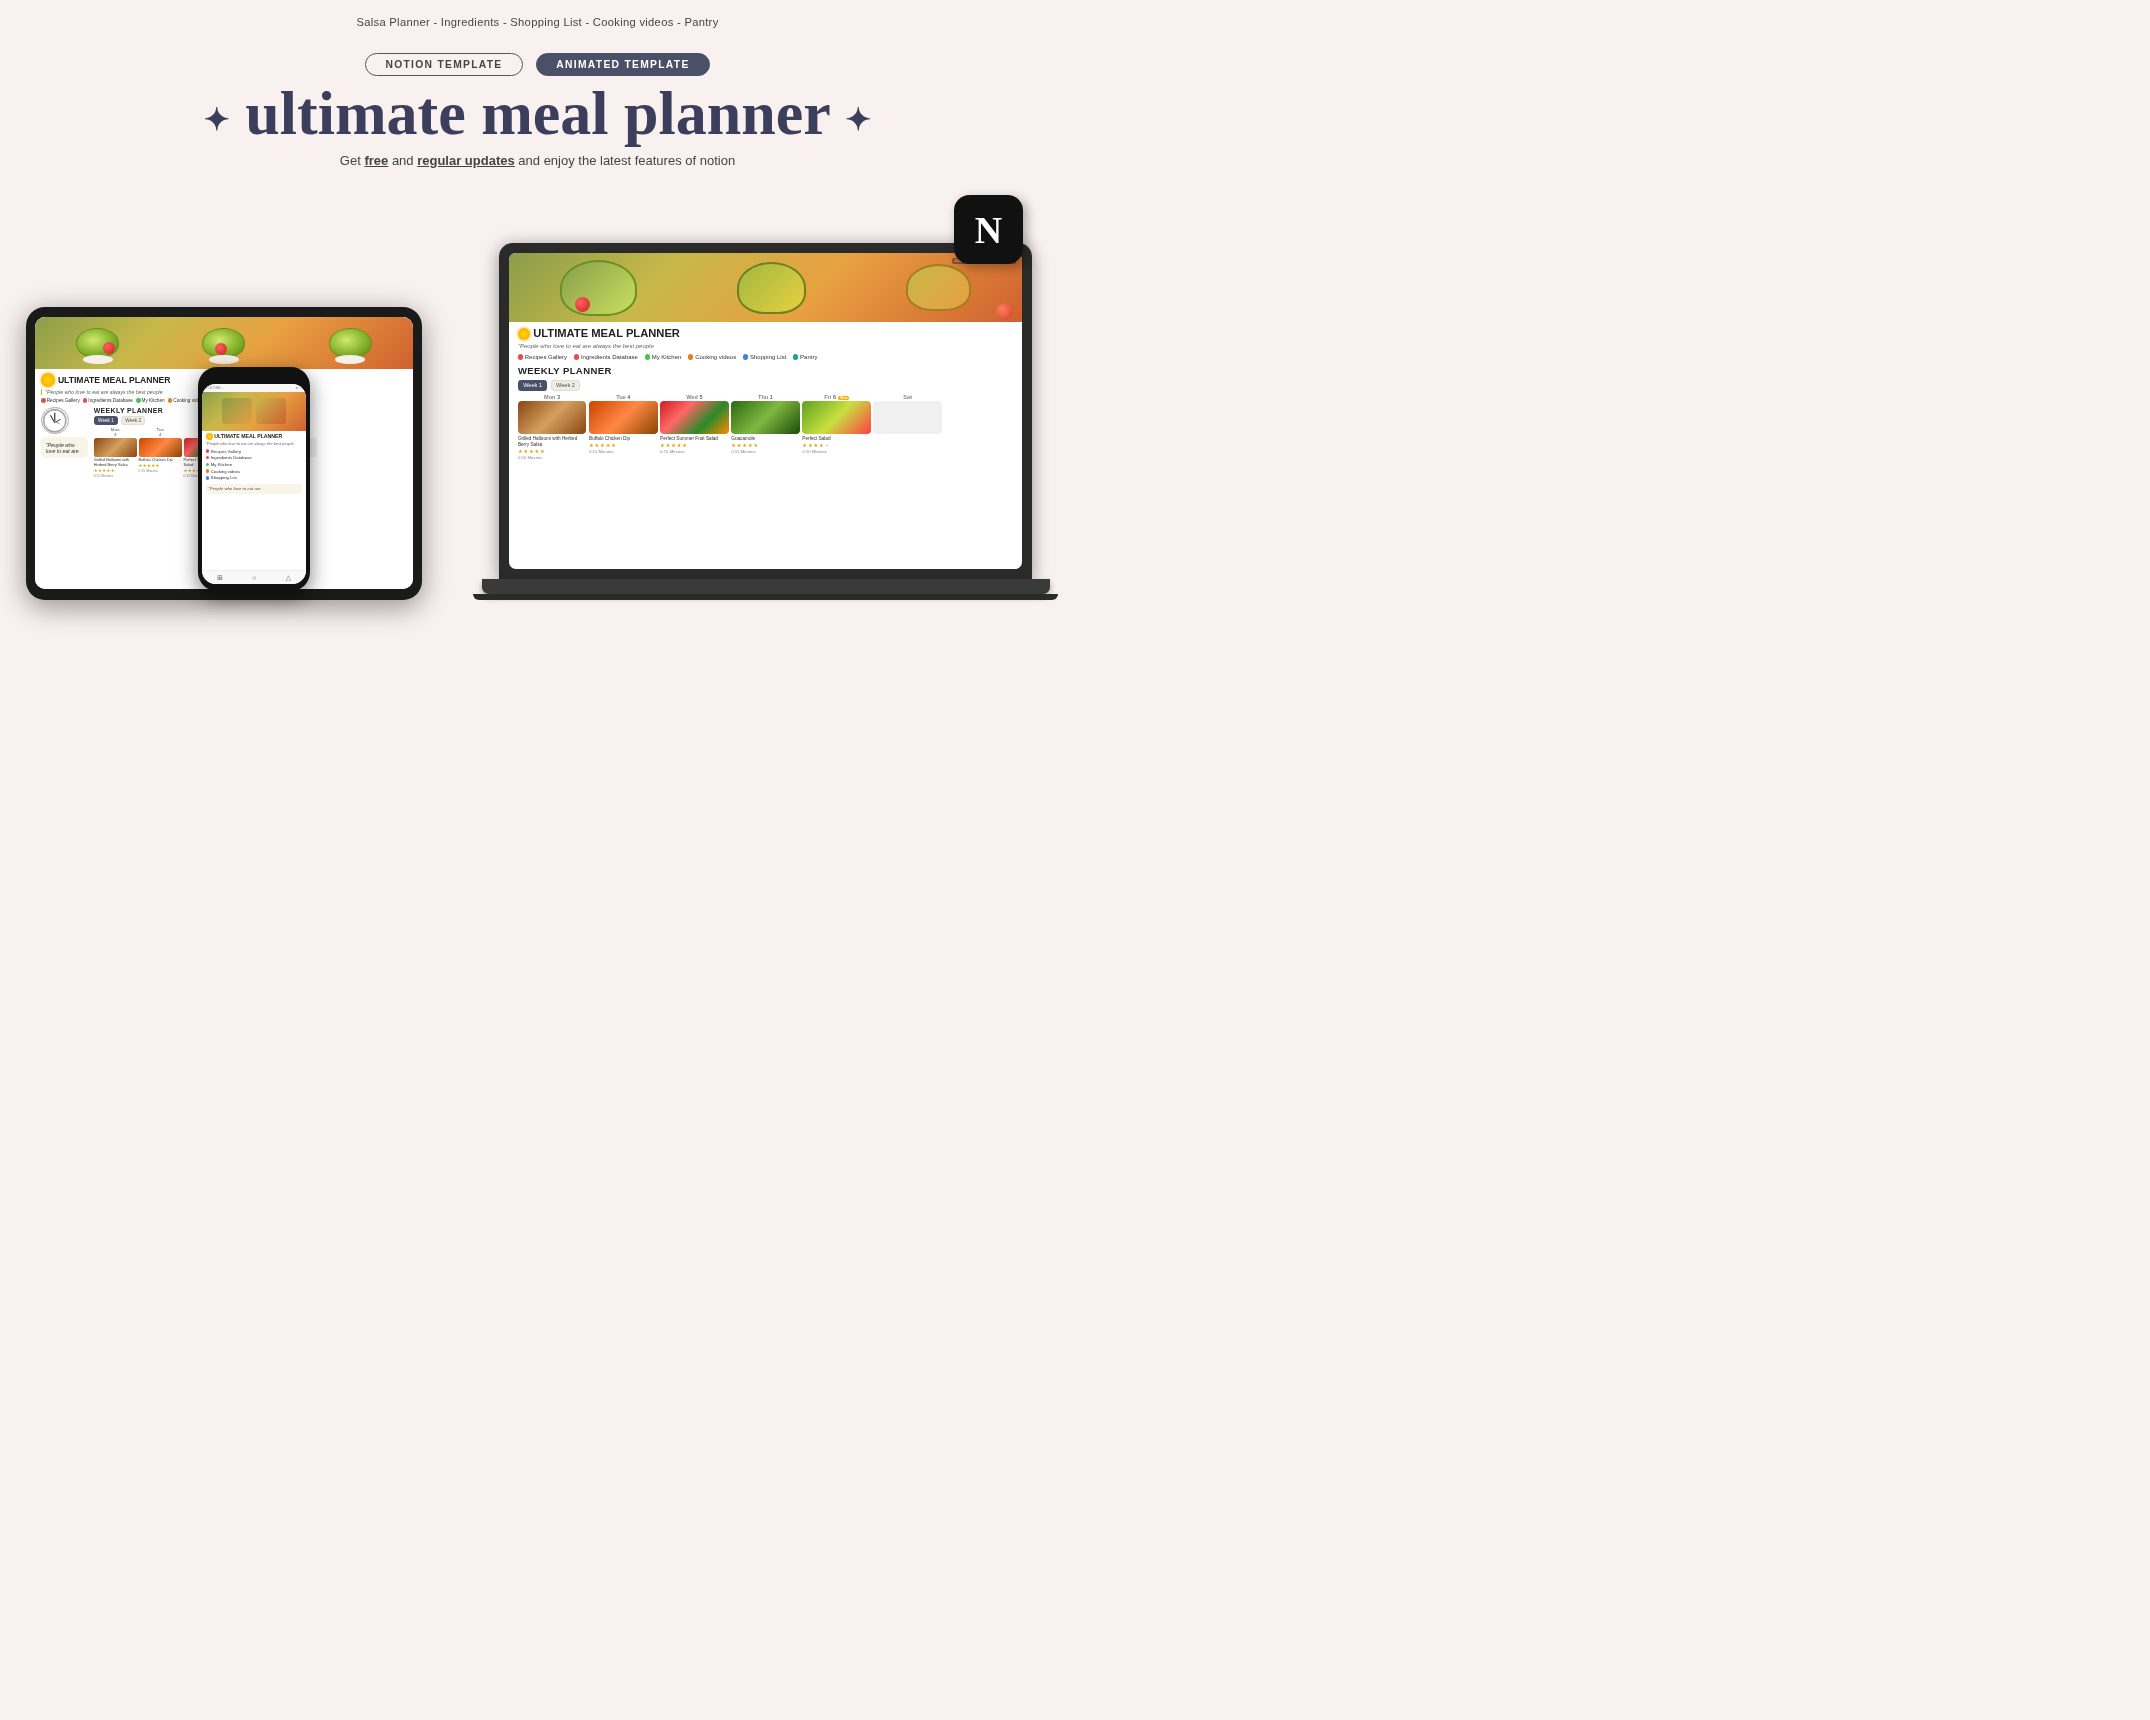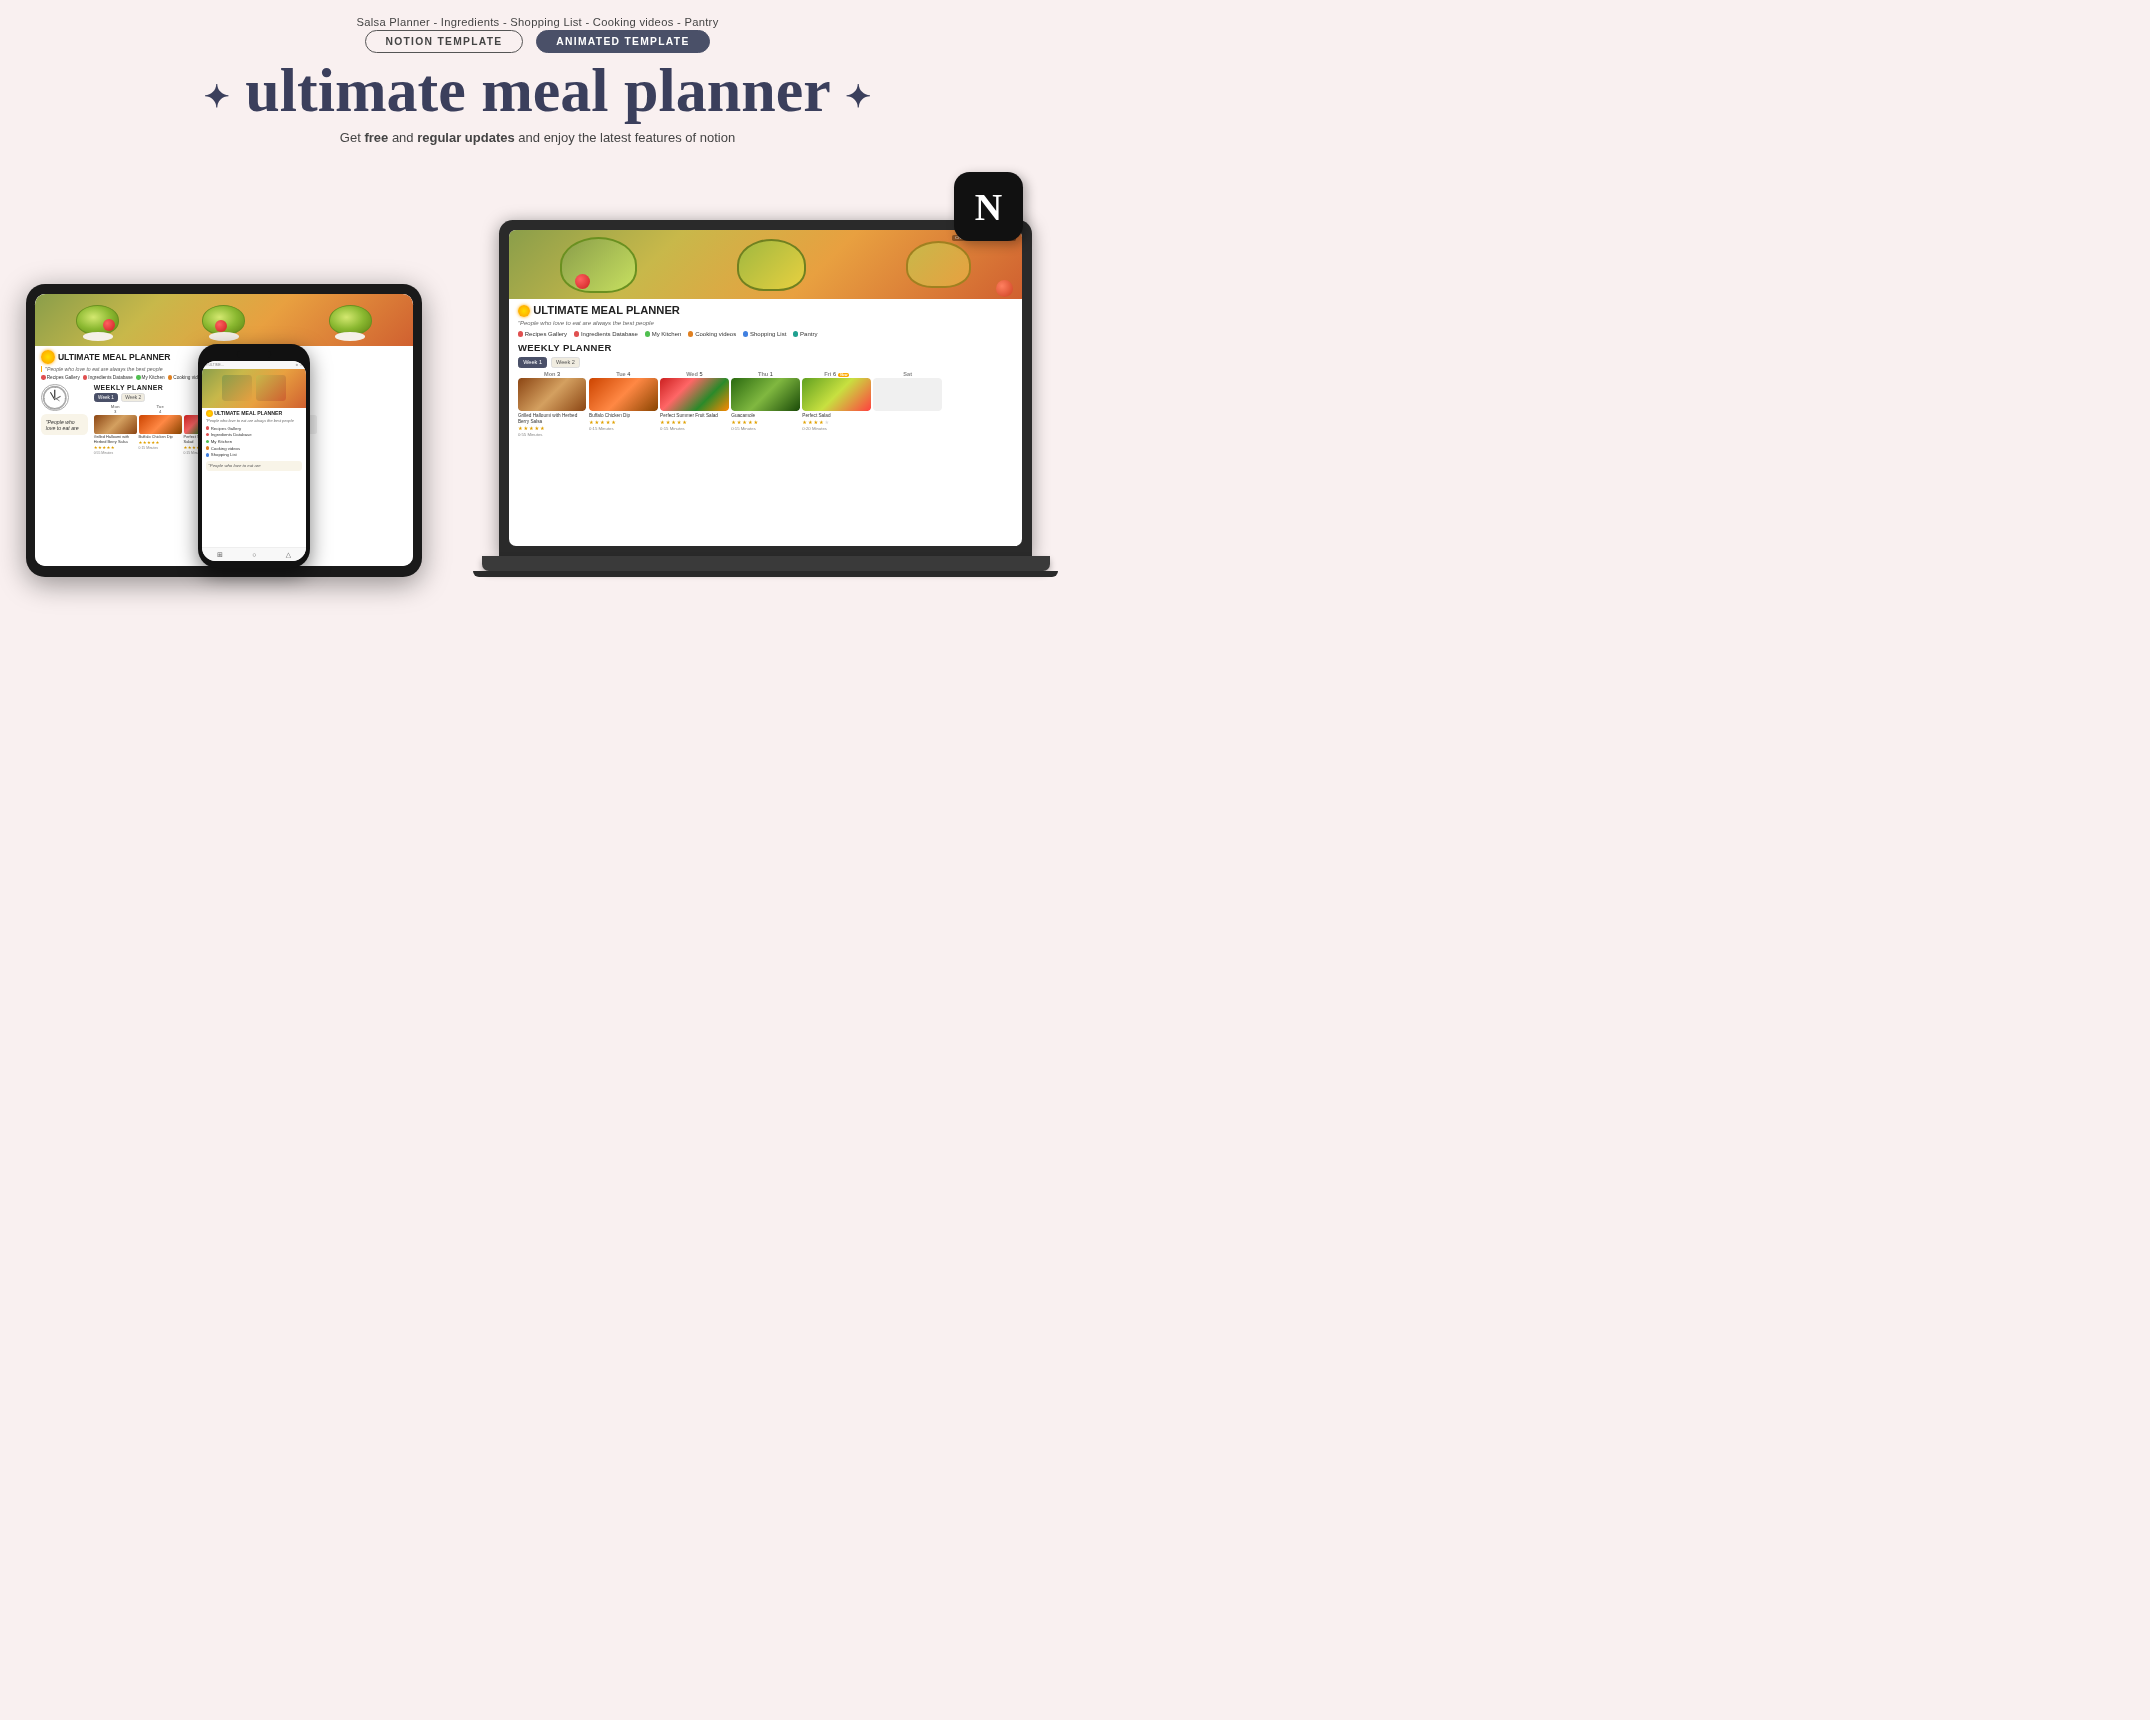--- a/index.html
+++ b/index.html
@@ -21,21 +21,21 @@
       color: #444;
       letter-spacing: 0.3px;
       font-family: Arial, sans-serif;
     }
 
     
     .badges-row {
       display: flex;
       justify-content: center;
       gap: 13.8px;
-      margin-top: 2px;
+      margin-top: 25px;
     }
     .badge {
       border-radius: 26px;
       padding: 5.2px 19px;
       font-size: 10.3px;
       font-family: Arial, sans-serif;
       letter-spacing: 1.3px;
       font-weight: 600;
     }
     .badge-outline {
@@ -69,20 +69,21 @@
     
     .subtitle {
       text-align: center;
       font-size: 13px;
       color: #444;
       font-family: Arial, sans-serif;
       margin-top: 5.2px;
     }
     .subtitle strong {
       font-weight: 800;
+      text-decoration: underline;
     }
 
     
     .devices-section {
       position: relative;
       display: flex;
       justify-content: center;
       align-items: flex-end;
       margin-top: 19px;
       height: 413px;

